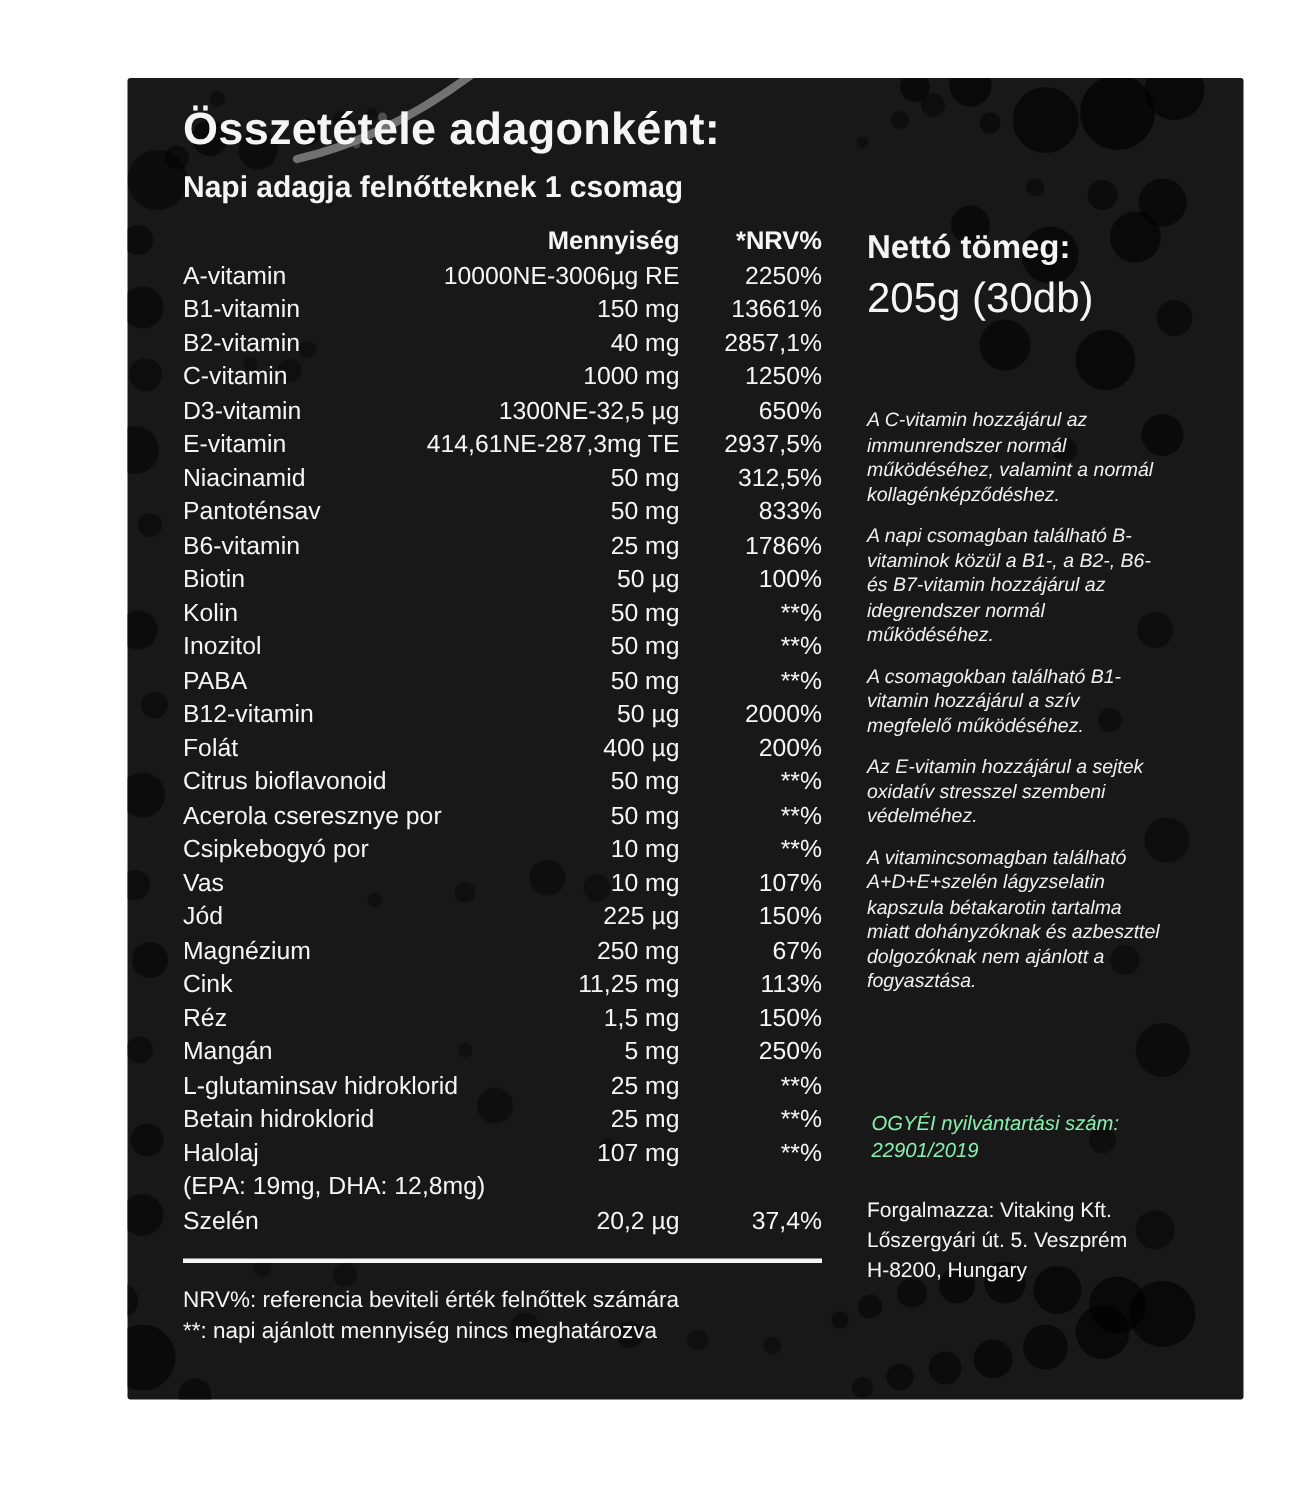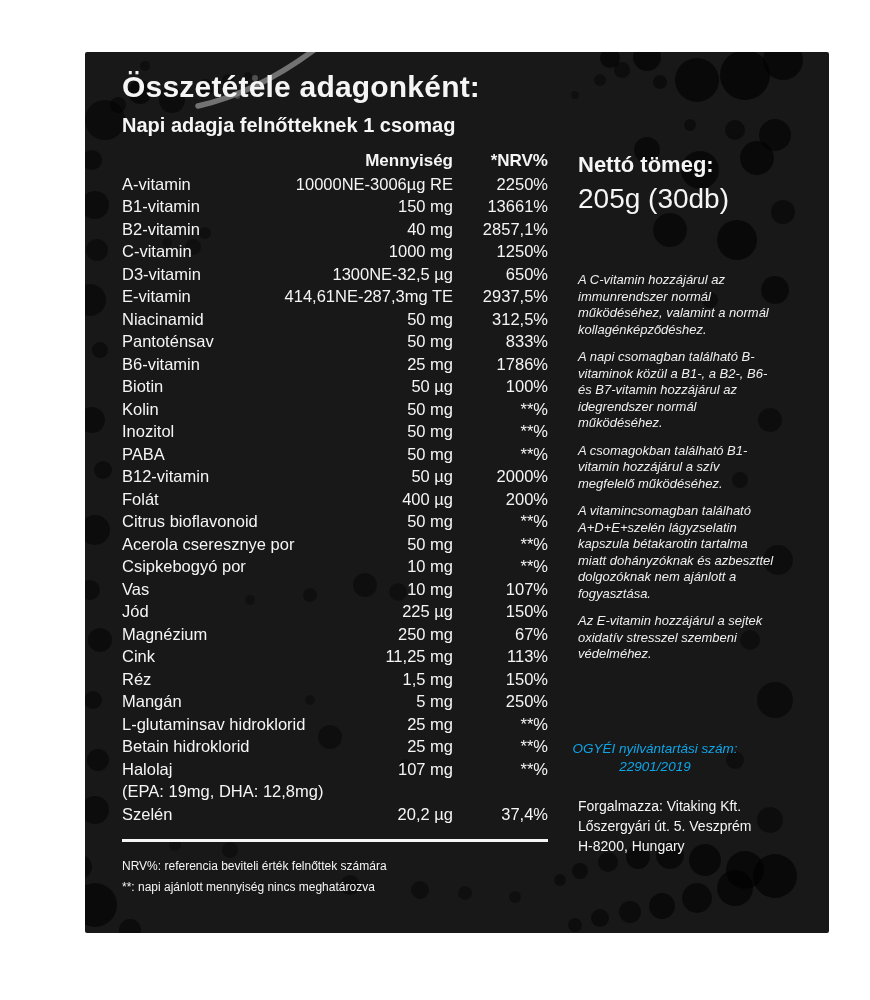--- a/index.html
+++ b/index.html
@@ -13,28 +13,28 @@
   .content-left{position:absolute;left:37px;top:18px;width:426px;z-index:2;}
   h1.title{margin:0;font-size:30px;line-height:34px;font-weight:bold;letter-spacing:.2px;}
   h2.subtitle{margin:8px 0 0 0;font-size:20px;line-height:26px;font-weight:bold;}
   .facts{margin-top:12px;position:relative;width:426px;}
   .frow{position:relative;height:22.5px;font-size:16.5px;line-height:22.5px;white-space:nowrap;}
   .frow .fname{position:absolute;left:0;}
   .frow .famt{position:absolute;right:95px;}
   .frow .fnrv{position:absolute;right:0;}
   .fhead{font-weight:bold;font-size:17px;}
   .sep{margin-top:14px;width:426px;height:3px;background:#f5f5f5;}
-  .footnotes{margin-top:14px;font-size:12px;line-height:21px;}
+  .footnotes{margin-top:14px;font-size:15px;line-height:21px;}
   .right-panel{position:absolute;left:493px;top:100px;width:208px;z-index:2;}
   .net-label{font-size:22px;font-weight:bold;line-height:26px;}
   .net-value{font-size:28px;font-weight:normal;line-height:34px;margin-top:4px;}
   .claims{position:absolute;left:493px;top:220px;width:200px;z-index:2;}
   .claims p{margin:0 0 11px 0;font-size:13px;line-height:16.5px;font-style:italic;color:#efefef;}
-  .registration{position:absolute;left:470px;top:688px;width:200px;z-index:2;
-    font-size:13.5px;line-height:18px;font-style:italic;color:#0ea5e9;text-align:center;}
+  .registration{position:absolute;left:496px;top:688px;width:200px;z-index:2;
+    font-size:13.5px;line-height:18px;font-style:italic;color:#86efac;}
   .distributor{position:absolute;left:493px;top:744px;width:205px;z-index:2;
     font-size:14px;line-height:20px;}
   .dist-name{font-weight:normal;}
 </style>
 </head>
 <body>
 
 <div class="page">
   <div class="label">
     <div class="dots" id="dots">
@@ -291,22 +291,22 @@
 
     <div class="right-panel">
       <div class="net-label">Nettó tömeg:</div>
       <div class="net-value">205g (30db)</div>
     </div>
 
     <div class="claims" id="claims">
         <p>A C-vitamin hozzájárul az immunrendszer normál működéséhez, valamint a normál kollagénképződéshez.</p>
         <p>A napi csomagban található B-vitaminok közül a B1-, a B2-, B6- és B7-vitamin hozzájárul az idegrendszer normál működéséhez.</p>
         <p>A csomagokban található B1-vitamin hozzájárul a szív megfelelő működéséhez.</p>
+        <p>Az E-vitamin hozzájárul a sejtek oxidatív stresszel szembeni védelméhez.</p>
         <p>A vitamincsomagban található A+D+E+szelén lágyzselatin kapszula bétakarotin tartalma miatt dohányzóknak és azbeszttel dolgozóknak nem ajánlott a fogyasztása.</p>
-        <p>Az E-vitamin hozzájárul a sejtek oxidatív stresszel szembeni védelméhez.</p>
       </div>
 
     <div class="registration">
       <div>OGYÉI nyilvántartási szám:</div>
       <div>22901/2019</div>
     </div>
 
     <div class="distributor">
       <div class="dist-name">Forgalmazza: Vitaking Kft.</div>
       <div>Lőszergyári út. 5. Veszprém</div>

